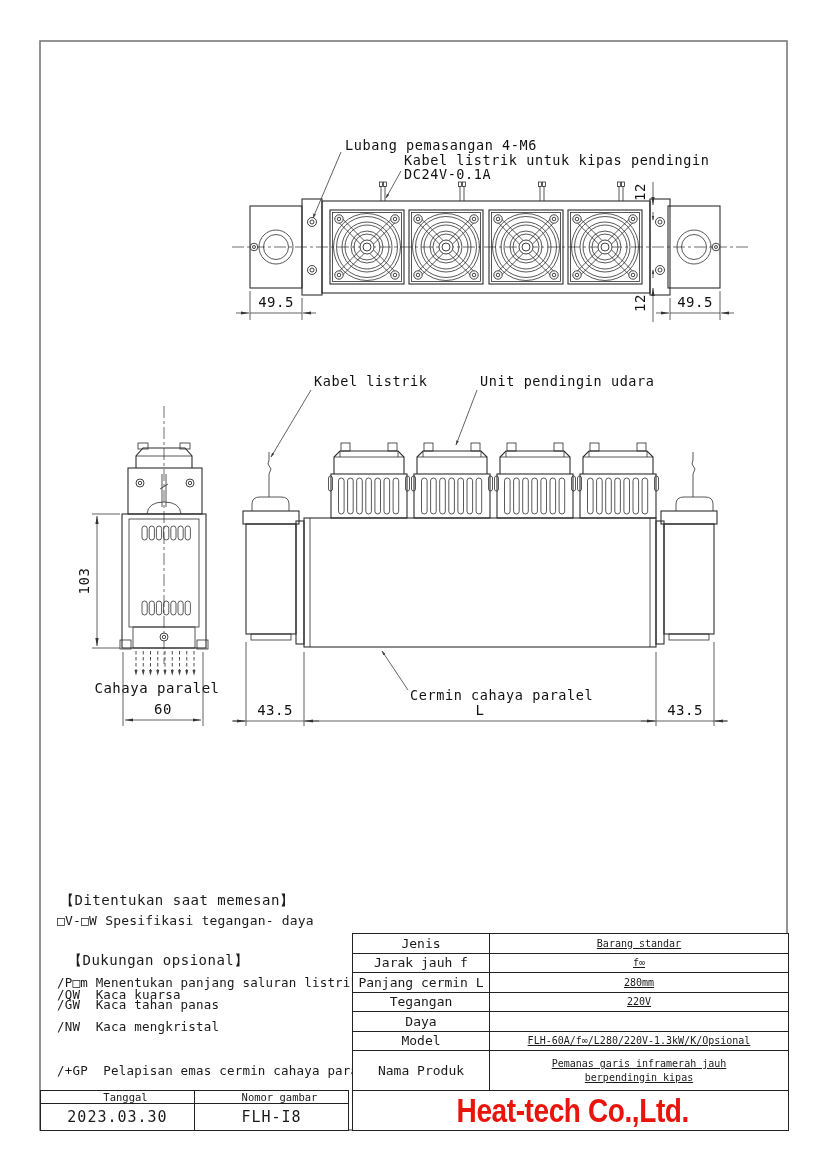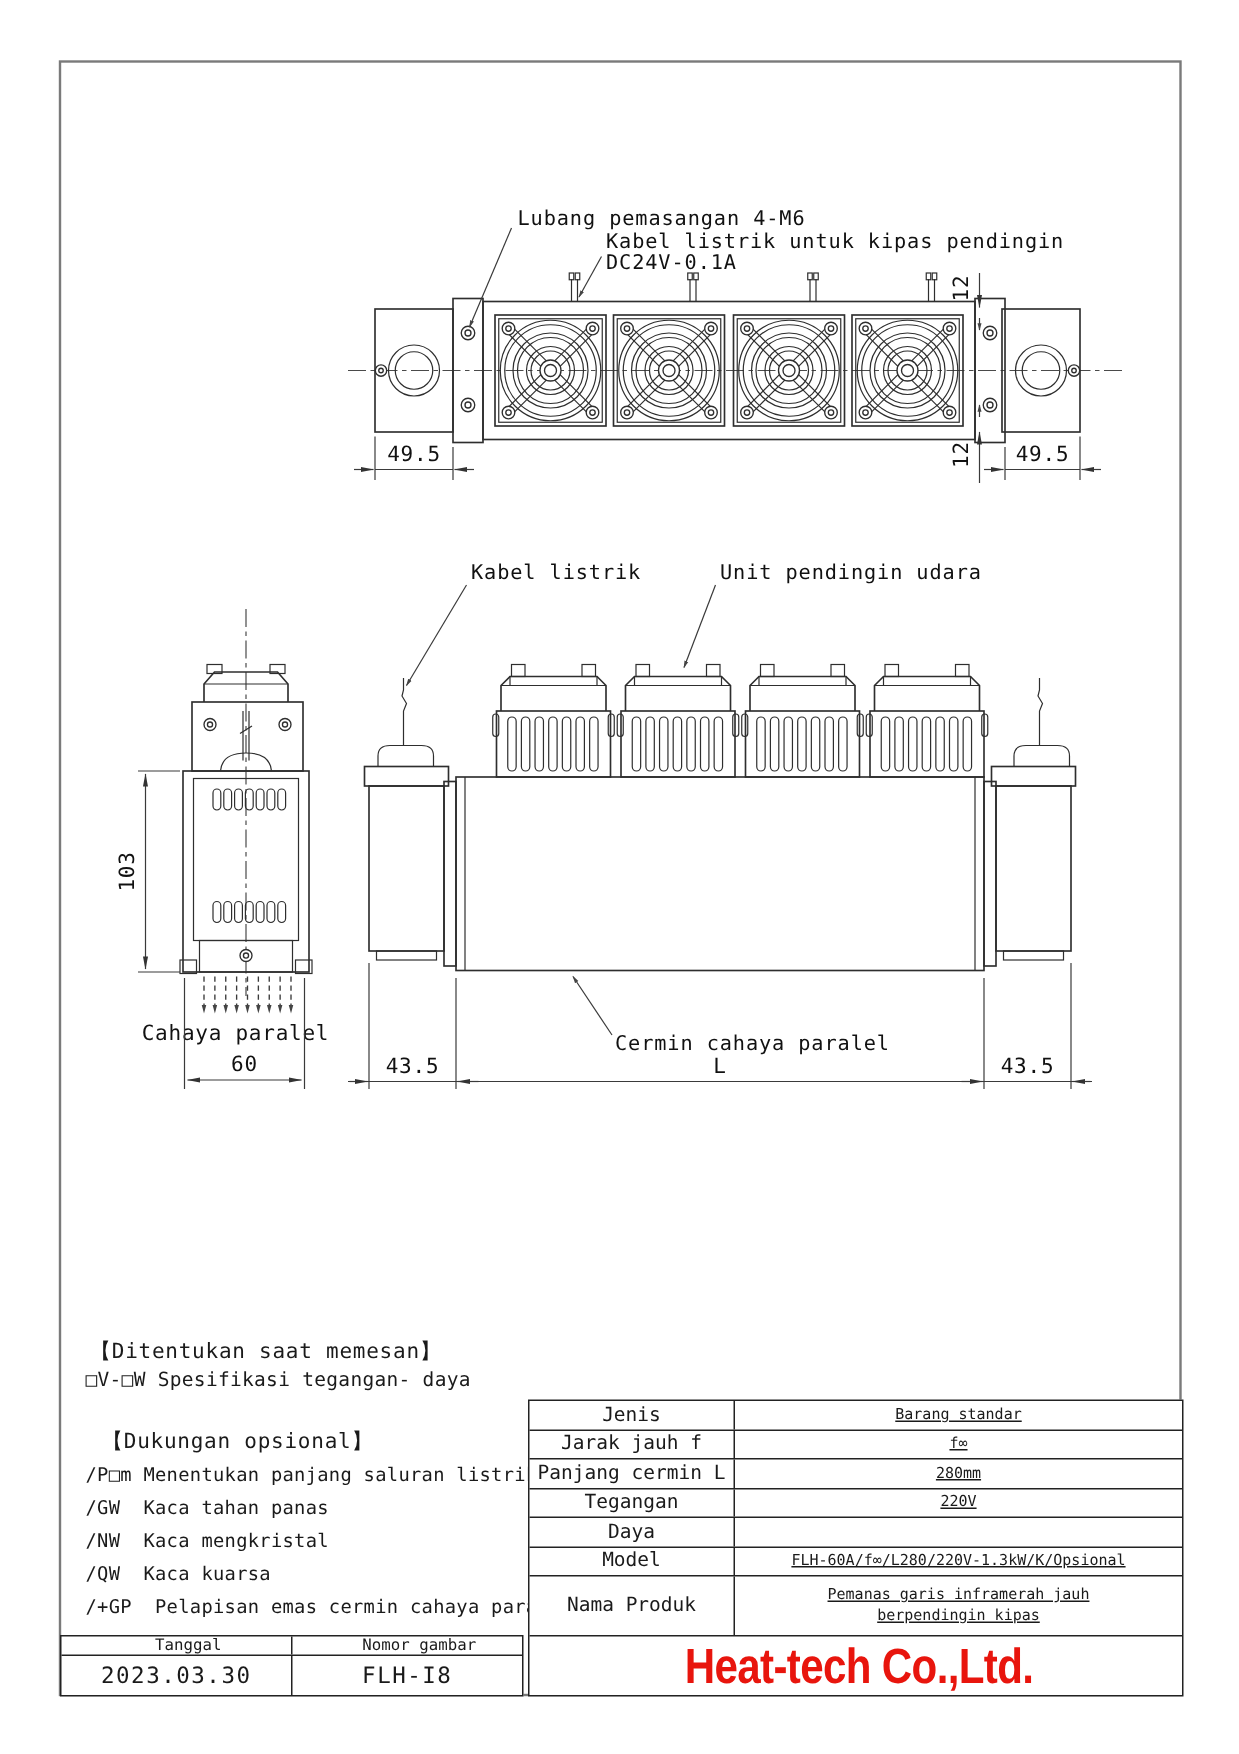--- a/index.html
+++ b/index.html
@@ -281,21 +281,21 @@
   </g>
 </svg>
 
   <div class="overlay">
     <div class="note-head" style="left:60px;top:892px;">【Ditentukan saat memesan】</div>
     <div class="note-line" style="left:57px;top:913px;font-size:13px;">□V-□W Spesifikasi tegangan- daya</div>
     <div class="note-head" style="left:68px;top:952px;">【Dukungan opsional】</div>
     <div class="note-line" style="left:57px;top:975px;">/P□m Menentukan panjang saluran listrik</div>
     <div class="note-line" style="left:57px;top:997px;text-align:center;">/GW  Kaca tahan panas</div>
     <div class="note-line" style="left:57px;top:1019px;">/NW  Kaca mengkristal</div>
-    <div class="note-line" style="left:57px;top:1041px;">/QW  Kaca kuarsa</div>
+    <div class="note-line" style="left:57px;top:987px;">/QW  Kaca kuarsa</div>
     <div class="note-line" style="left:57px;top:1063px;">/+GP  Pelapisan emas cermin cahaya paralel</div>
   </div>
 
   <div class="spec">
     <div class="r single">
       <div class="c1">Jenis</div>
       <div class="c2">Barang standar</div>
     </div>
     <div class="r single">
       <div class="c1">Jarak jauh f</div>

